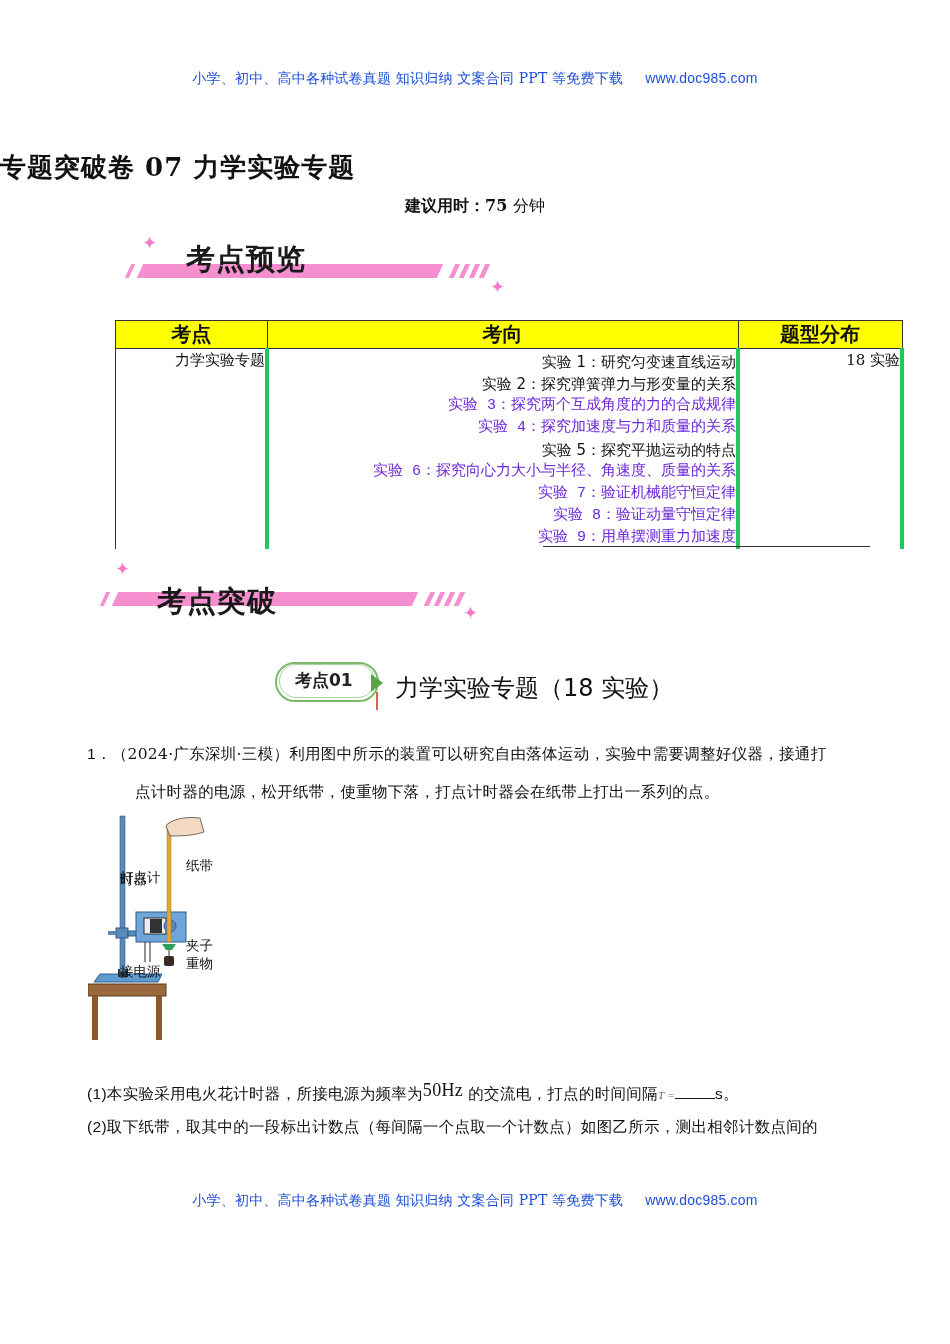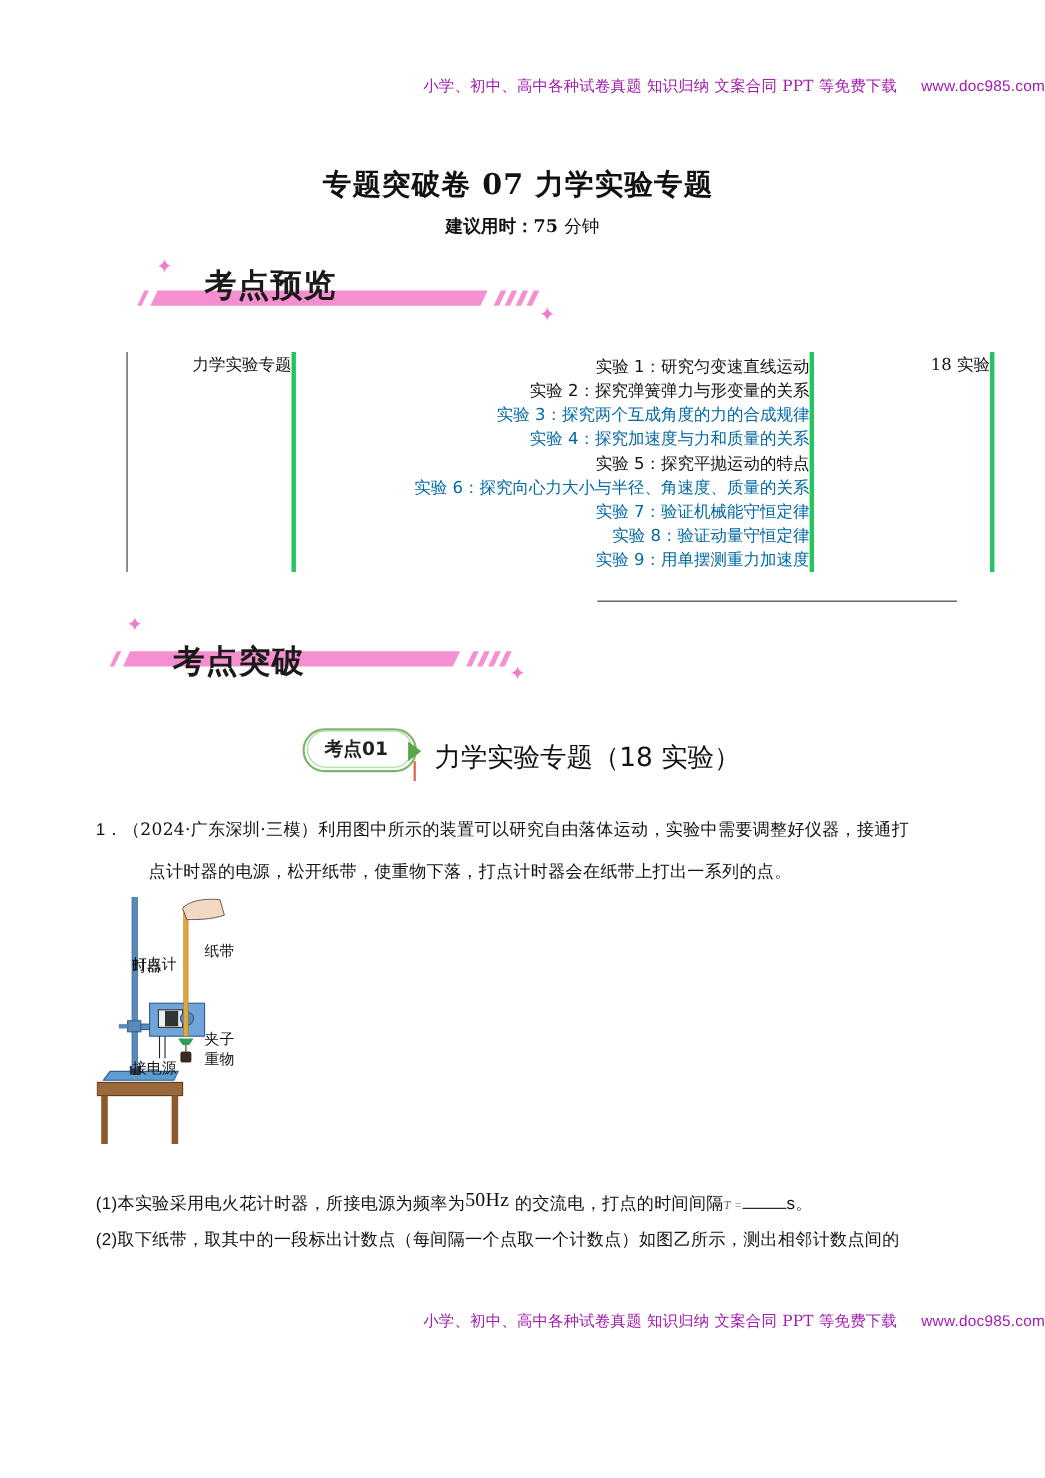--- a/index.html
+++ b/index.html
@@ -1,22 +1,22 @@
 <!DOCTYPE html>
 <html><head>
 <meta charset="utf-8">
 <style>
   html, body { margin:0; padding:0; background:#ffffff; }
   body { width:950px; height:1344px; position:relative; overflow:hidden;
          font-family:"DejaVu Serif", "Liberation Serif", serif; color:#111; }
   .abs { position:absolute; }
-  .hdr { left:0; width:950px; text-align:right; font-size:14px; color:#a21caf;
+  .hdr { left:0; width:950px; text-align:center; font-size:14px; color:#1d4ed8;
          font-family:"DejaVu Serif", serif; letter-spacing:0.2px; }
   .hdr .url { font-family:"Liberation Sans", sans-serif; margin-left:22px; font-size:14px; }
-  .title { top:150px; left:0; width:942px; text-align:center; font-size:26px; font-weight:bold;
+  .title { top:150px; left:0; width:942px; font-size:26px; font-weight:bold;
            font-family:"DejaVu Serif", serif; letter-spacing:1px; }
   .subtitle { top:196px; left:0; width:950px; text-align:center; font-size:16px; font-weight:bold; }
   .subtitle .min { font-weight:normal; }
 
   .banner { width:400px; height:70px; }
   .banner .bar { position:absolute; left:20px; top:32px; width:300px; height:14px;
                  background:#f58fd0; transform:skewX(-25deg); }
   .banner .stripe { position:absolute; top:32px; width:5px; height:14px; background:#f58fd0;
                     transform:skewX(-25deg); }
   .banner .lead { position:absolute; top:32px; left:8px; width:4px; height:14px; background:#f58fd0;
@@ -31,21 +31,21 @@
   table.overview th { background:#ffff00; border:1px solid #333; font-weight:bold;
                       font-size:20px; height:26px; padding:0; text-align:center;
                       font-family:"DejaVu Sans", sans-serif; }
   table.overview td { border-left:1px solid #333; border-right:4px solid #22c55e; vertical-align:top;
                       padding:0; font-size:15px;text-align:right; }
   .c1 { width:141px; } .c2 { width:459px; } .c3 { width:152px; }
   .topic { font-family:"DejaVu Serif", serif; font-size:16px; padding:2px 0 0 8px !important; }
   .dist { font-family:"DejaVu Serif", serif; font-size:16px; padding:2px 0 0 8px !important; }
   .exp-list { padding:2px 0 0 8px !important; }
   .exp { font-size:15px; line-height:22px; white-space:nowrap; }
-  .exp.red { color:#0369a1; }
+  .exp.red { color:#6d28d9;font-family:Liberation Mono, monospace; }
   .exp.black { color:#111; }
   .tbl-bottom { position:absolute; left:543px; top:546px; width:327px; height:1px; background:#333; }
 
   .kd-badge { left:275px; top:658px; width:110px; height:46px; }
   .kd-badge .oval { position:absolute; left:0; top:4px; width:100px; height:36px;
                     border:2px solid #7cb86b; border-radius:20px; background:#fff; }
   .kd-badge .oval-inner { position:absolute; left:4px; top:6px; width:94px; height:32px;
                     border:1px solid #a9d39c; border-radius:18px; }
   .kd-badge .txt { position:absolute; left:20px; top:11px; font-size:17px; font-weight:bold;
                    font-family:"DejaVu Sans", sans-serif; color:#222; }
@@ -81,20 +81,25 @@
   <div class="stripe" style="left:332px;"></div>
   <div class="stripe" style="left:342px;"></div>
   <div class="stripe" style="left:352px;"></div>
   <div class="stripe" style="left:362px;"></div>
   <span class="spark" style="left:370px; top:46px;">✦</span>
   <span class="label" style="left:66px;">考点预览</span>
 </div>
 
 <table class="overview">
   <tbody>
+      <tr>
+    <th class="c1">考点</th>
+    <th class="c2">考向</th>
+    <th class="c3">题型分布</th>
+  </tr>
   <tr>
     <td class="c1 topic" style="height:196px;">力学实验专题</td>
     <td class="c2 exp-list">
       <div class="exp black">实验 1：研究匀变速直线运动</div>
       <div class="exp black">实验 2：探究弹簧弹力与形变量的关系</div>
       <div class="exp red">实验 3：探究两个互成角度的力的合成规律</div>
       <div class="exp red">实验 4：探究加速度与力和质量的关系</div>
       <div class="exp black">实验 5：探究平抛运动的特点</div>
       <div class="exp red">实验 6：探究向心力大小与半径、角速度、质量的关系</div>
       <div class="exp red">实验 7：验证机械能守恒定律</div>

